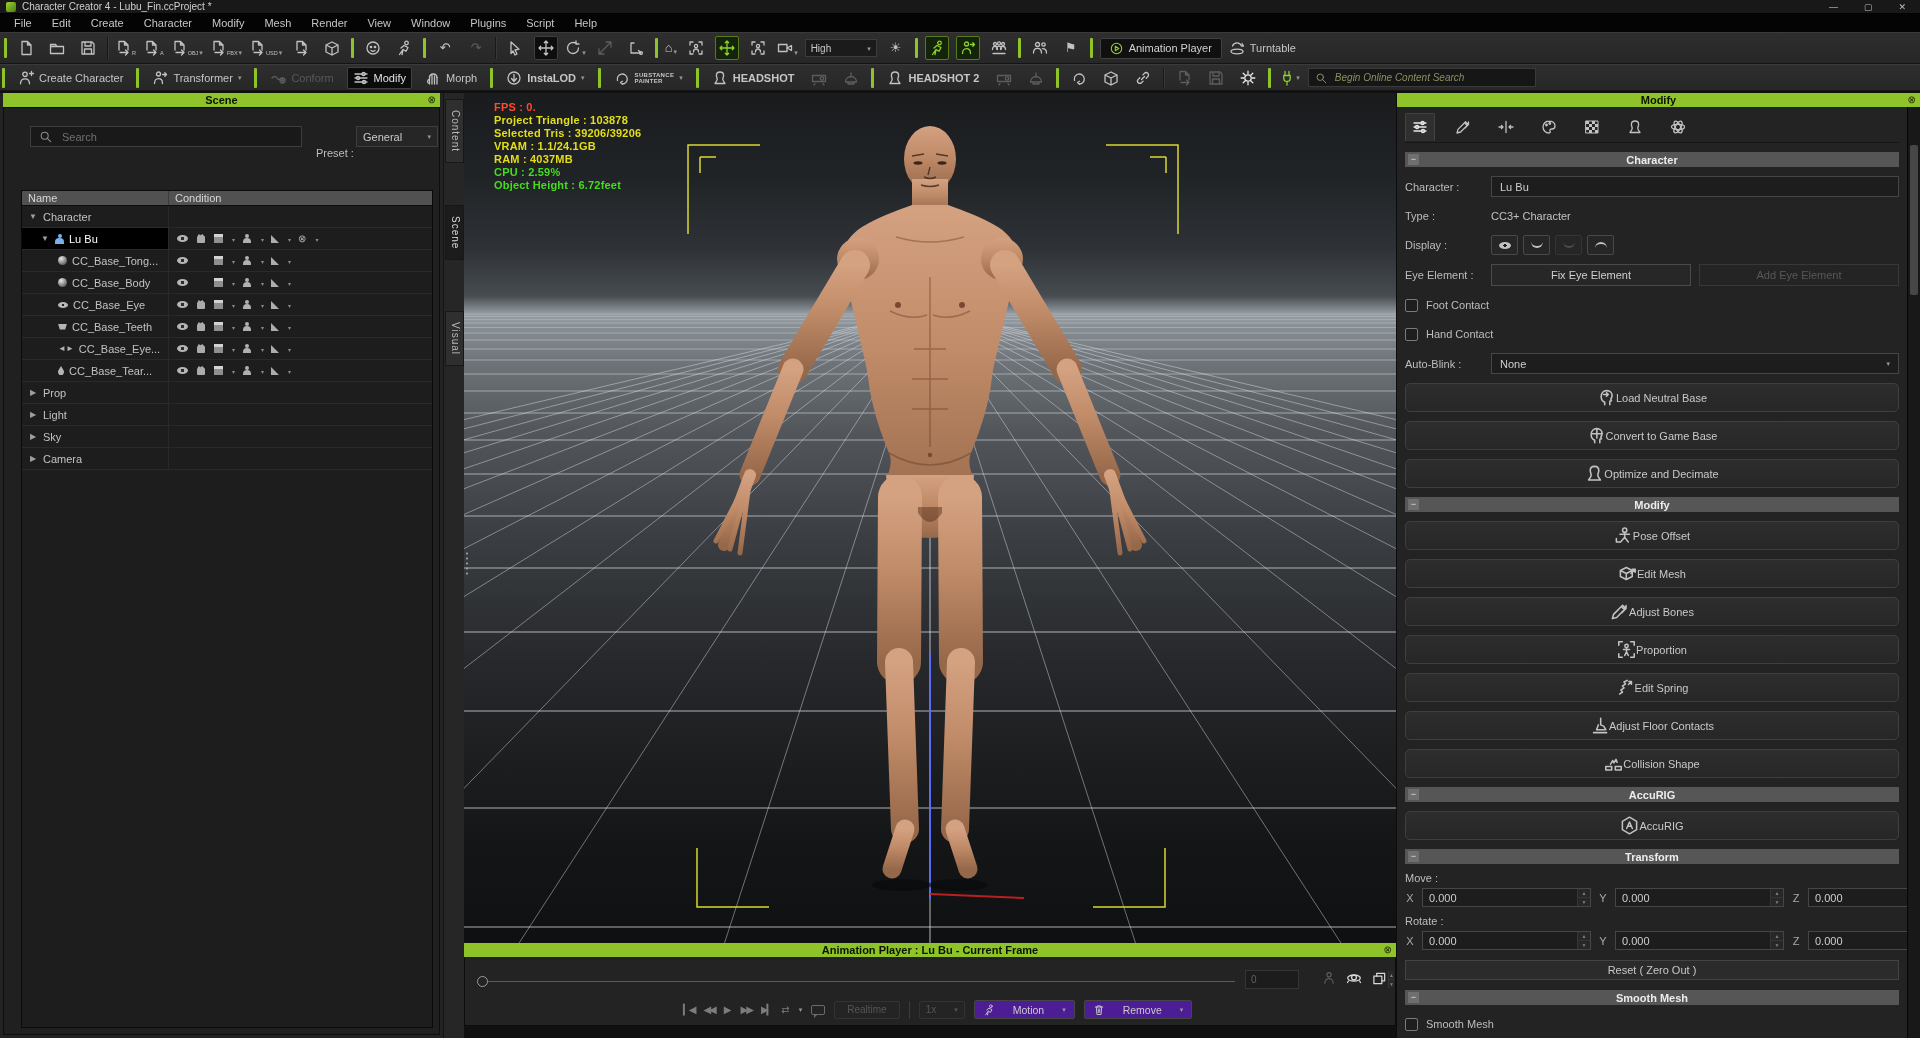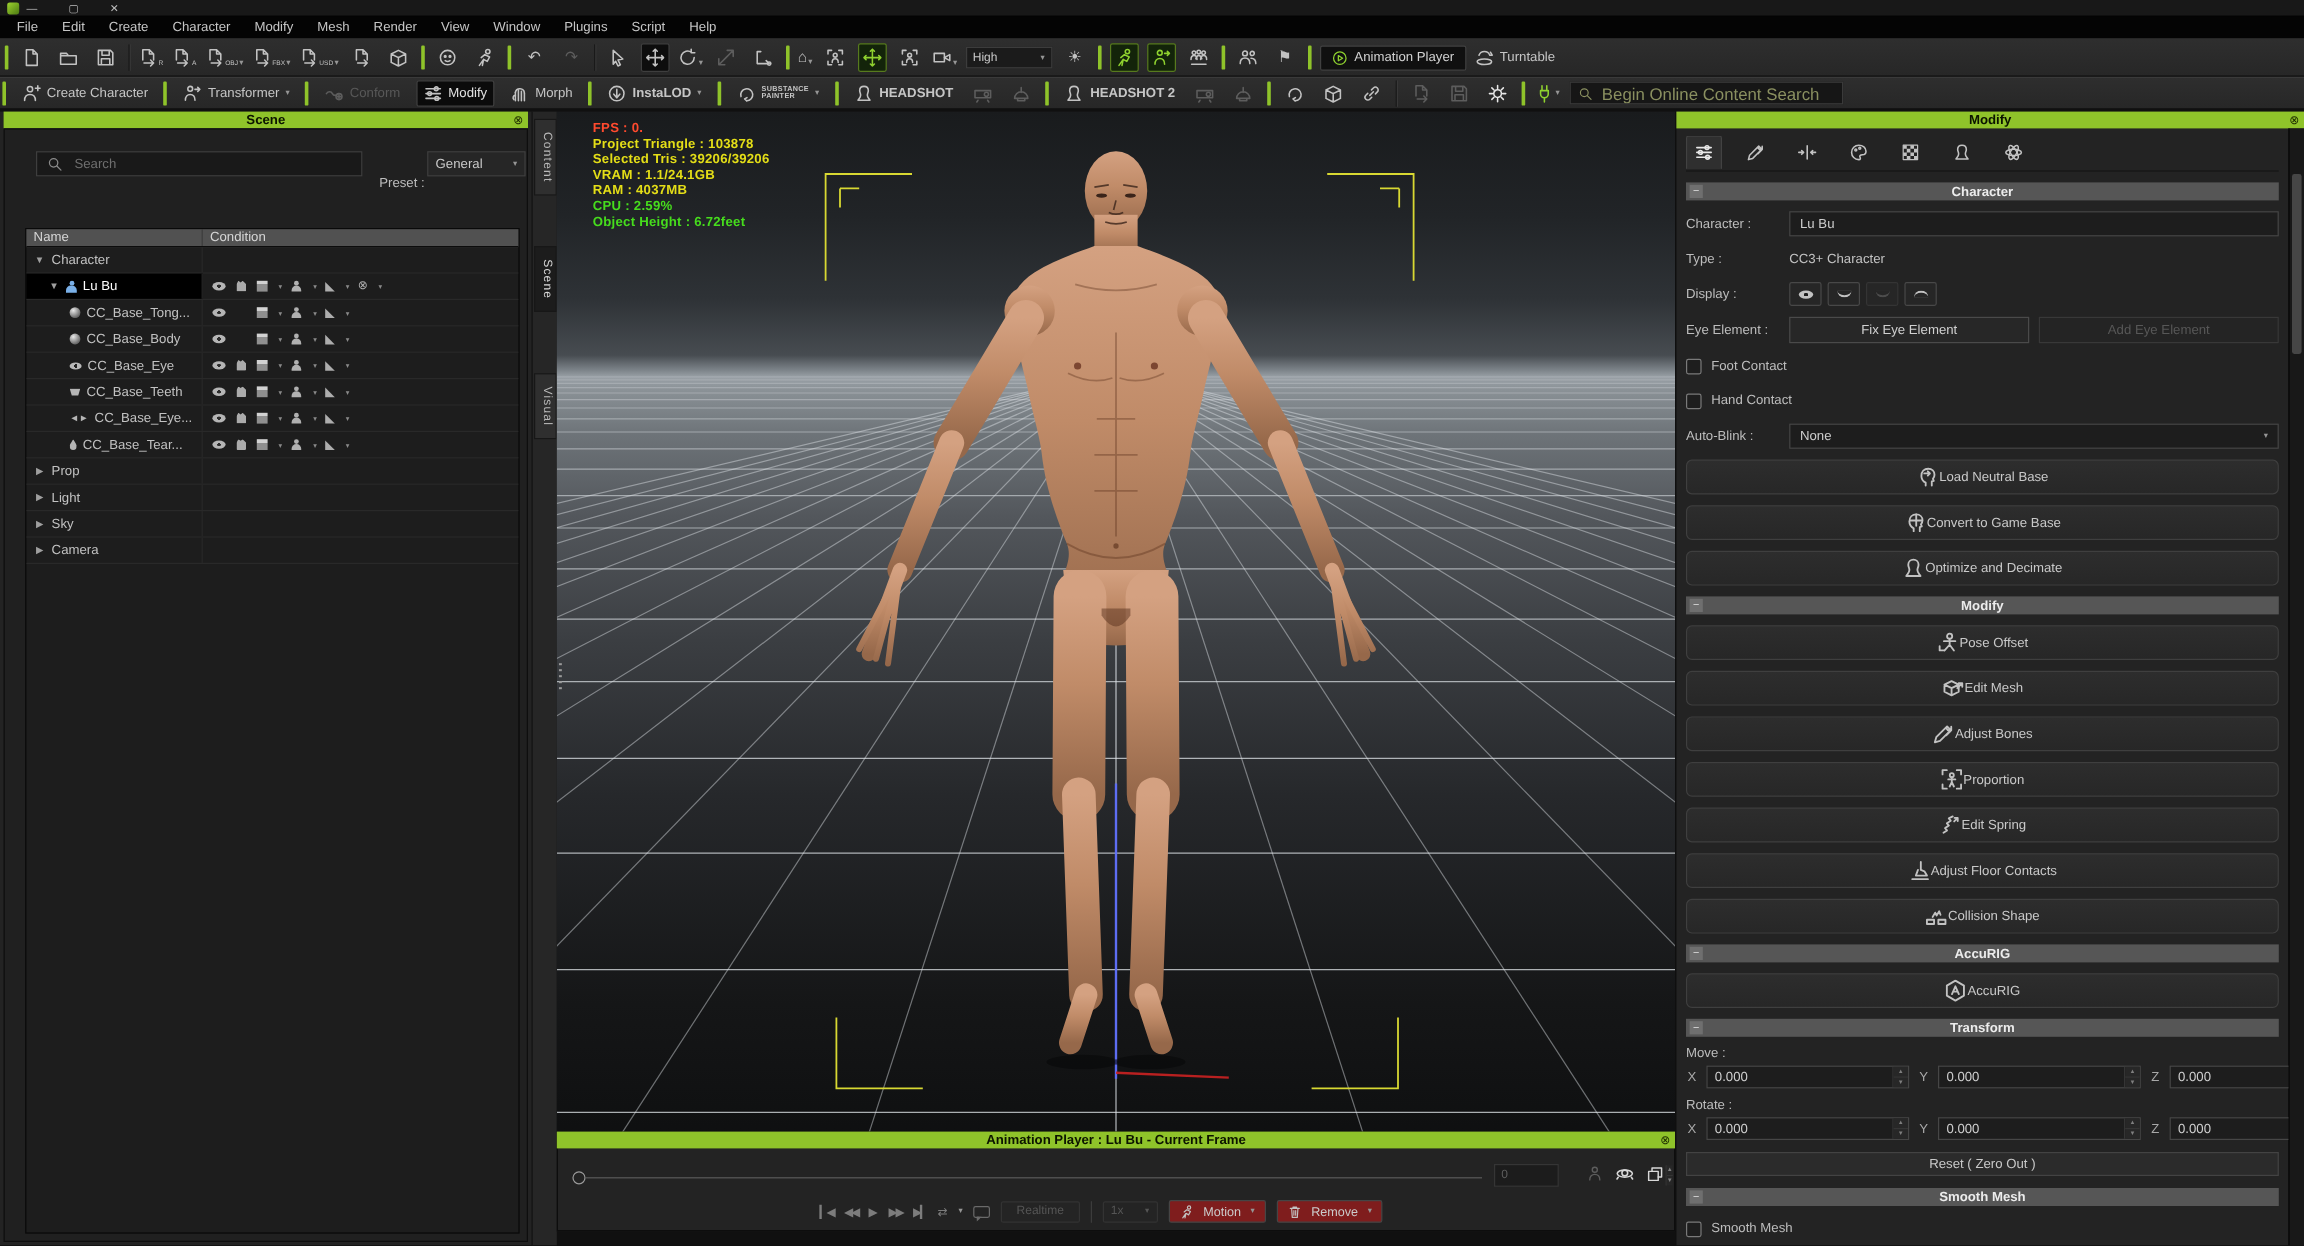--- a/index.html
+++ b/index.html
@@ -34,21 +34,21 @@
   .badge{font-size:5.5px;color:#c2c2c2;letter-spacing:0;line-height:5px;}
   .uglyph{font-size:13px;color:#c2c2c2;line-height:14px;}
   .uglyph.dim{color:#5d5d5d;}
   .qsel{display:flex;align-items:center;justify-content:space-between;width:72px;height:18px;background:#1b1b1b;border:1px solid #3c3c3c;padding:0 5px;color:#c9c9c9;font-size:10px;}
   .apbtn{display:flex;align-items:center;gap:6px;height:21px;padding:0 9px;background:#101010;border:1px solid #404040;border-radius:2px;color:#d2d2d2;font-size:11px;}
   .t2btn{display:flex;align-items:center;gap:5px;color:#c6c6c6;font-size:11px;padding:2px 5px;flex:none;}
   .t2btn.disabled{color:#585858;}
   .t2btn.active{background:#0b0b0b;border:1px solid #404040;border-radius:2px;color:#e2e2e2;}
   .sublogo{display:flex;flex-direction:column;line-height:6px;font-size:6px;color:#c6c6c6;font-weight:bold;letter-spacing:.3px;}
   .osearch{display:flex;align-items:center;gap:6px;width:228px;height:19px;background:#161616;border:1px solid #3a3a3a;padding:0 6px;}
-  .osearch input{flex:1;background:none;border:none;outline:none;color:#9aa06a;font-size:14px;}
+  .osearch input{flex:1;background:none;border:none;outline:none;color:#9aa06a;font-size:10px;font-style:italic;}
   .osearch input::placeholder{color:#8a9060;}
   
   .main{position:absolute;top:93px;left:0;right:0;bottom:0;}
   .scenepanel{position:absolute;left:0;top:0;width:443px;bottom:0;background:#232323;padding:0 3px;}
   .phead{height:14px;background:var(--green);display:flex;align-items:center;justify-content:center;position:relative;color:#0c1400;font-weight:bold;font-size:11px;}
   .phead .x{position:absolute;right:4px;top:1px;font-size:10px;color:#1d2b00;font-weight:normal;}
   .pbody{background:#202020;border:1px solid #0e0e0e;position:absolute;left:3px;right:3px;top:14px;bottom:3px;}
   .srch{position:absolute;left:26px;top:18px;width:272px;height:21px;background:#191919;border:1px solid #3e3e3e;display:flex;align-items:center;gap:8px;padding:0 8px;}
   .srch input{flex:1;background:none;border:none;outline:none;color:#bbb;font-size:11px;}
   .srch input::placeholder{color:#6f6f6f;}
@@ -109,21 +109,21 @@
   .framespin input{flex:1;background:none;border:none;outline:none;color:#5f5f5f;font-size:10px;padding:0 5px;}
   .spin{width:13px;border-left:1px solid #353535;display:flex;flex-direction:column;}
   .spin span{flex:1;font-size:5px;color:#7f7f7f;text-align:center;line-height:8px;background:#272727;}
   .spin span+span{border-top:1px solid #353535;}
   .aicons{position:absolute;right:8px;top:26px;display:flex;gap:10px;align-items:center;}
   .transport{position:absolute;left:218px;top:56px;display:flex;align-items:center;gap:9px;color:#6a6a6a;font-size:10px;}
   .tr{letter-spacing:-2px;font-size:10px;color:#7c7c7c;}
   .dimbtn{height:18px;padding:0 12px;border:1px solid #333;border-radius:2px;background:#242424;color:#555;display:flex;align-items:center;font-size:10px;}
   .vline{width:1px;height:18px;background:#3c3c3c;}
   .dimdrop{height:18px;width:46px;border:1px solid #333;border-radius:2px;background:#242424;color:#555;display:flex;align-items:center;justify-content:space-between;padding:0 6px;font-size:10px;}
-  .mobtn{height:19px;padding:0 8px;border:1px solid #454545;border-radius:2px;background:#7f1d1d;color:#cbcbcb;display:flex;align-items:center;gap:8px;font-size:10.5px;}
+  .mobtn{height:19px;padding:0 8px;border:1px solid #454545;border-radius:2px;background:#4c1d95;color:#cbcbcb;display:flex;align-items:center;gap:18px;font-size:10.5px;}
   .bubble{width:14px;height:10px;border:1px solid #6a6a6a;border-radius:2px;position:relative;}
   .bubble::after{content:"";position:absolute;left:2px;bottom:-4px;border:2px solid transparent;border-top-color:#6a6a6a;border-left-color:#6a6a6a;}
   
   .modpanel{position:absolute;left:1396px;right:0;top:0;bottom:0;background:#232323;border-left:1px solid #0c0c0c;}
   .modscroll{position:absolute;right:0;top:14px;bottom:0;width:13px;background:#181818;border-left:1px solid #060606;}
   .modscroll .thumb{position:absolute;left:2px;right:2px;top:38px;height:150px;background:#464646;border-radius:2px;}
   .modbody{position:absolute;left:0;right:13px;top:14px;bottom:0;padding:4px 8px 0;overflow:hidden;}
   .tabrow{display:flex;align-items:center;gap:13px;height:32px;border-bottom:1px solid #161616;margin-bottom:2px;}
   .mtab{width:30px;height:28px;display:flex;align-items:center;justify-content:center;}
   .mtab.active{background:#2f2f2f;border:1px solid #424242;border-bottom-color:#2f2f2f;border-radius:2px 2px 0 0;}
@@ -363,20 +363,21 @@
       </symbol>
     <symbol id="s-checker" viewBox="0 0 16 16">
         <path d="M2 2h12v12H2z" stroke-width="1"></path>
         <path d="M2 2h3v3H2z M8 2h3v3H8z M5 5h3v3H5z M11 5h3v3h-3z M2 8h3v3H2z M8 8h3v3H8z M5 11h3v3H5z M11 11h3v3h-3z" fill="#c2c2c2" stroke="none"></path>
       </symbol>
   </defs>
 </svg>
 
 <div class="titlebar">
   <span class="appicon"></span>
+  <span class="wtitle">Character Creator 4 - Lubu_Fin.ccProject *</span>
   <span class="wctl">
     <span>—</span>
     <span>▢</span>
     <span>✕</span>
   </span>
 </div>
 
 <div class="menubar">
   <span>File</span>
   <span>Edit</span>

